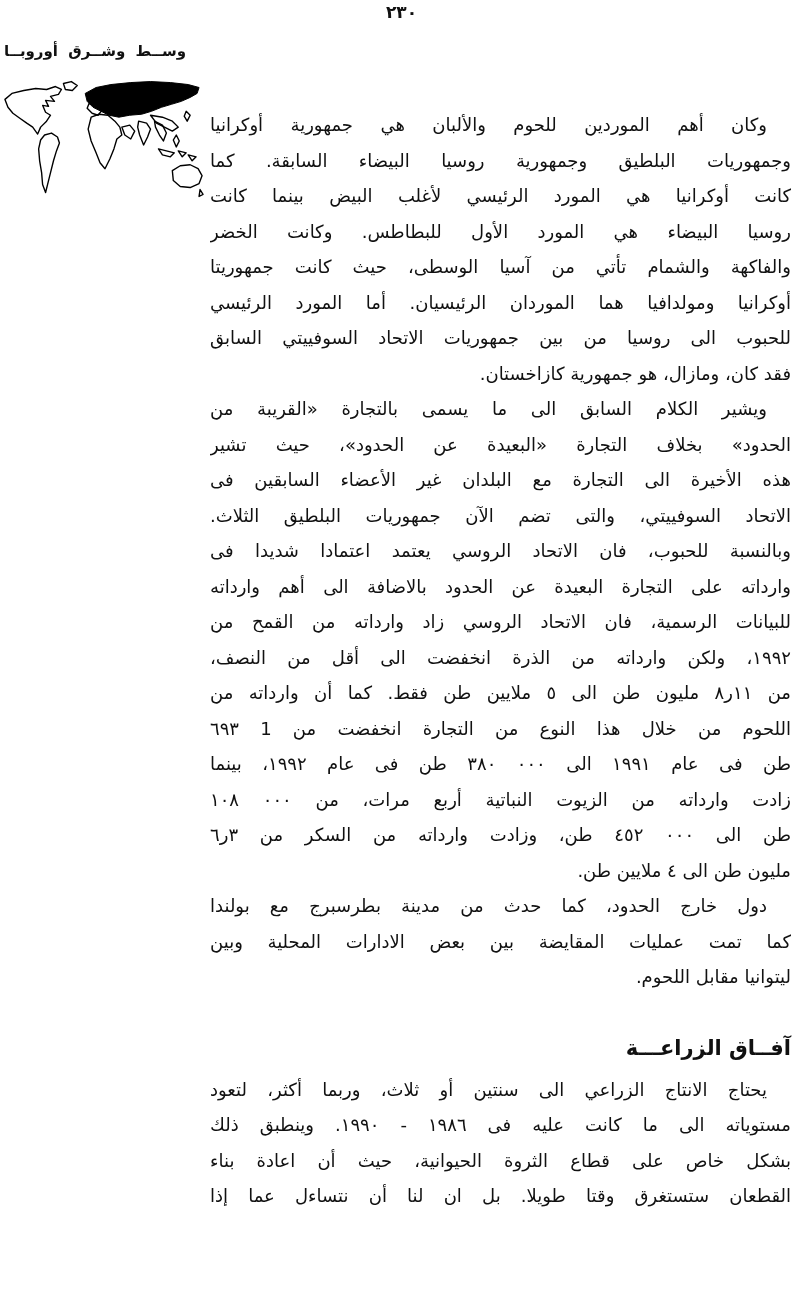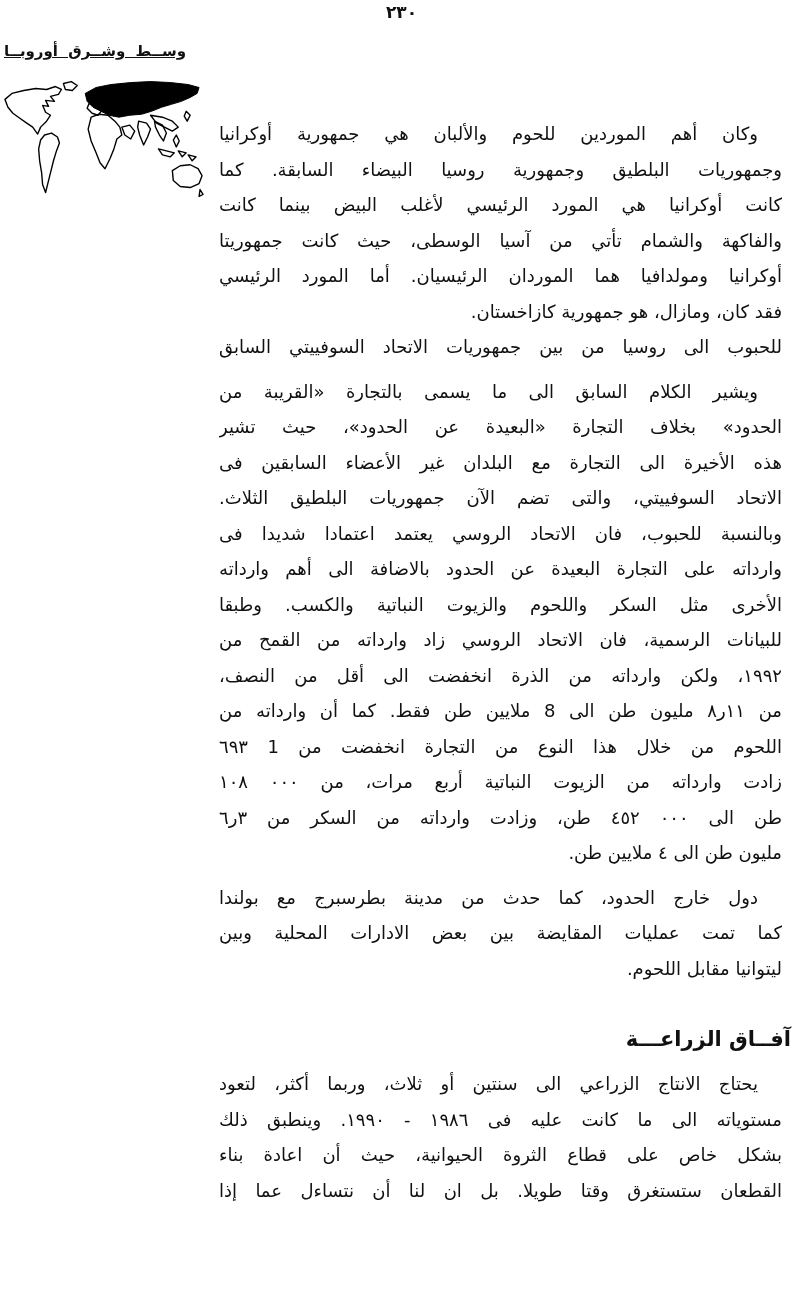--- a/index.html
+++ b/index.html
@@ -9,31 +9,31 @@
     font-family:"DejaVu Sans",sans-serif;
   }
   .page{position:absolute;inset:0;}
   .page-number{
     position:absolute;top:2px;left:3px;right:0;
     text-align:center;font-size:17px;font-weight:bold;
   }
   .margin-header{
     position:absolute;top:42px;left:4px;width:182px;
     font-size:15px;font-weight:bold;direction:rtl;
-    white-space:nowrap;text-align:justify;text-align-last:justify;text-decoration:underline;
+    white-space:nowrap;text-align:justify;text-align-last:justify;
   }
   .map-figure{
     position:absolute;top:76px;left:2px;width:204px;height:126px;
   }
   .map-figure svg{width:100%;height:100%;}
   .text-column{
     position:absolute;top:107px;left:210px;width:581px;
     direction:rtl;font-size:18px;
   }
-  .para{margin:9px;padding:0;}
+  .para{margin:0;padding:0;}
   .line{
     display:block;height:35.5px;line-height:35.5px;
     white-space:nowrap;overflow:hidden;
     text-align:justify;text-align-last:justify;
   }
   .line.end{text-align:right;text-align-last:right;}
   .para.indent .line:first-child{padding-right:24px;}
   .section-heading{
     margin:35px 0 6px 0;height:36px;line-height:36px;
     font-size:21px;font-weight:bold;text-align:right;
@@ -87,37 +87,38 @@
       <path fill="#000000" stroke="#000000" stroke-width="1" d="M84,16 95,10 110,7 130,5 150,4 170,5 188,7 199,10 197,16 190,20 181,24 171,27 161,30 151,34 141,37 129,38 118,40 108,38 100,34 92,30 86,24 Z"></path>
     </svg>
   </div>
 
   <div class="text-column">
     <div id="paras-before">
         <p class="para indent">
           <span class="line">وكان أهم الموردين للحوم والألبان هي جمهورية أوكرانيا</span>
           <span class="line">وجمهوريات البلطيق وجمهورية روسيا البيضاء السابقة. كما</span>
           <span class="line">كانت أوكرانيا هي المورد الرئيسي لأغلب البيض بينما كانت</span>
+          <span class="line">روسيا البيضاء هي المورد الأول للبطاطس. وكانت الخضر</span>
           <span class="line">والفاكهة والشمام تأتي من آسيا الوسطى، حيث كانت جمهوريتا</span>
           <span class="line">أوكرانيا ومولدافيا هما الموردان الرئيسيان. أما المورد الرئيسي</span>
+          <span class="line">للحبوب الى روسيا من بين جمهوريات الاتحاد السوفييتي السابق</span>
           <span class="line end">فقد كان، ومازال، هو جمهورية كازاخستان.</span>
-          <span class="line">للحبوب الى روسيا من بين جمهوريات الاتحاد السوفييتي السابق</span>
         </p>
         <p class="para indent">
           <span class="line">ويشير الكلام السابق الى ما يسمى بالتجارة «القريبة من</span>
           <span class="line">الحدود» بخلاف التجارة «البعيدة عن الحدود»، حيث تشير</span>
           <span class="line">هذه الأخيرة الى التجارة مع البلدان غير الأعضاء السابقين فى</span>
           <span class="line">الاتحاد السوفييتي، والتى تضم الآن جمهوريات البلطيق الثلاث.</span>
           <span class="line">وبالنسبة للحبوب، فان الاتحاد الروسي يعتمد اعتمادا شديدا فى</span>
           <span class="line">وارداته على التجارة البعيدة عن الحدود بالاضافة الى أهم وارداته</span>
-          <span class="line">الأخرى مثل السكر واللحوم والزيوت النباتية والكسب. وطبقا</span>
           <span class="line">للبيانات الرسمية، فان الاتحاد الروسي زاد وارداته من القمح من</span>
           <span class="line">١٩٩٢، ولكن وارداته من الذرة انخفضت الى أقل من النصف،</span>
-          <span class="line">من ١١ر٨ مليون طن الى 8 ملايين طن فقط. كما أن وارداته من</span>
+          <span class="line">من ١١ر٨ مليون طن الى ٥ ملايين طن فقط. كما أن وارداته من</span>
           <span class="line">اللحوم من خلال هذا النوع من التجارة انخفضت من 1 ٦٩٣</span>
+          <span class="line">طن فى عام ١٩٩١ الى ٠٠٠ ٣٨٠ طن فى عام ١٩٩٢، بينما</span>
           <span class="line">زادت وارداته من الزيوت النباتية أربع مرات، من ٠٠٠ ١٠٨</span>
           <span class="line">طن الى ٠٠٠ ٤٥٢ طن، وزادت وارداته من السكر من ٣ر٦</span>
           <span class="line end">مليون طن الى ٤ ملايين طن.</span>
         </p>
         <p class="para indent">
           <span class="line">دول خارج الحدود، كما حدث من مدينة بطرسبرج مع بولندا</span>
           <span class="line">كما تمت عمليات المقايضة بين بعض الادارات المحلية وبين</span>
           <span class="line end">ليتوانيا مقابل اللحوم.</span>
         </p>
       </div>

